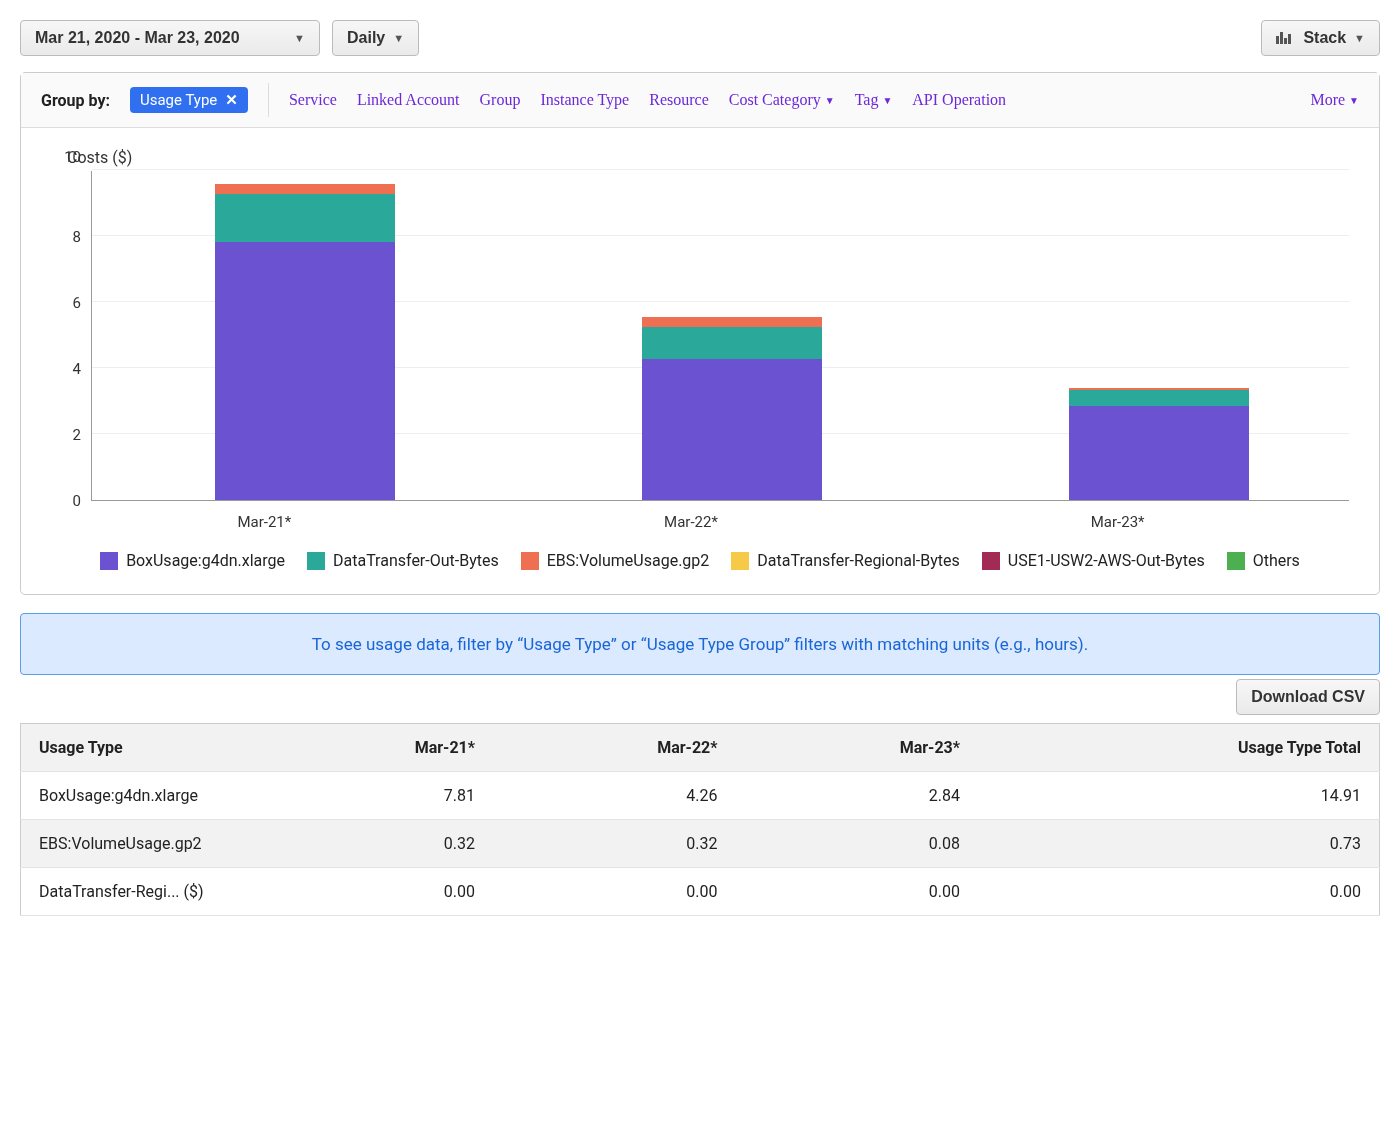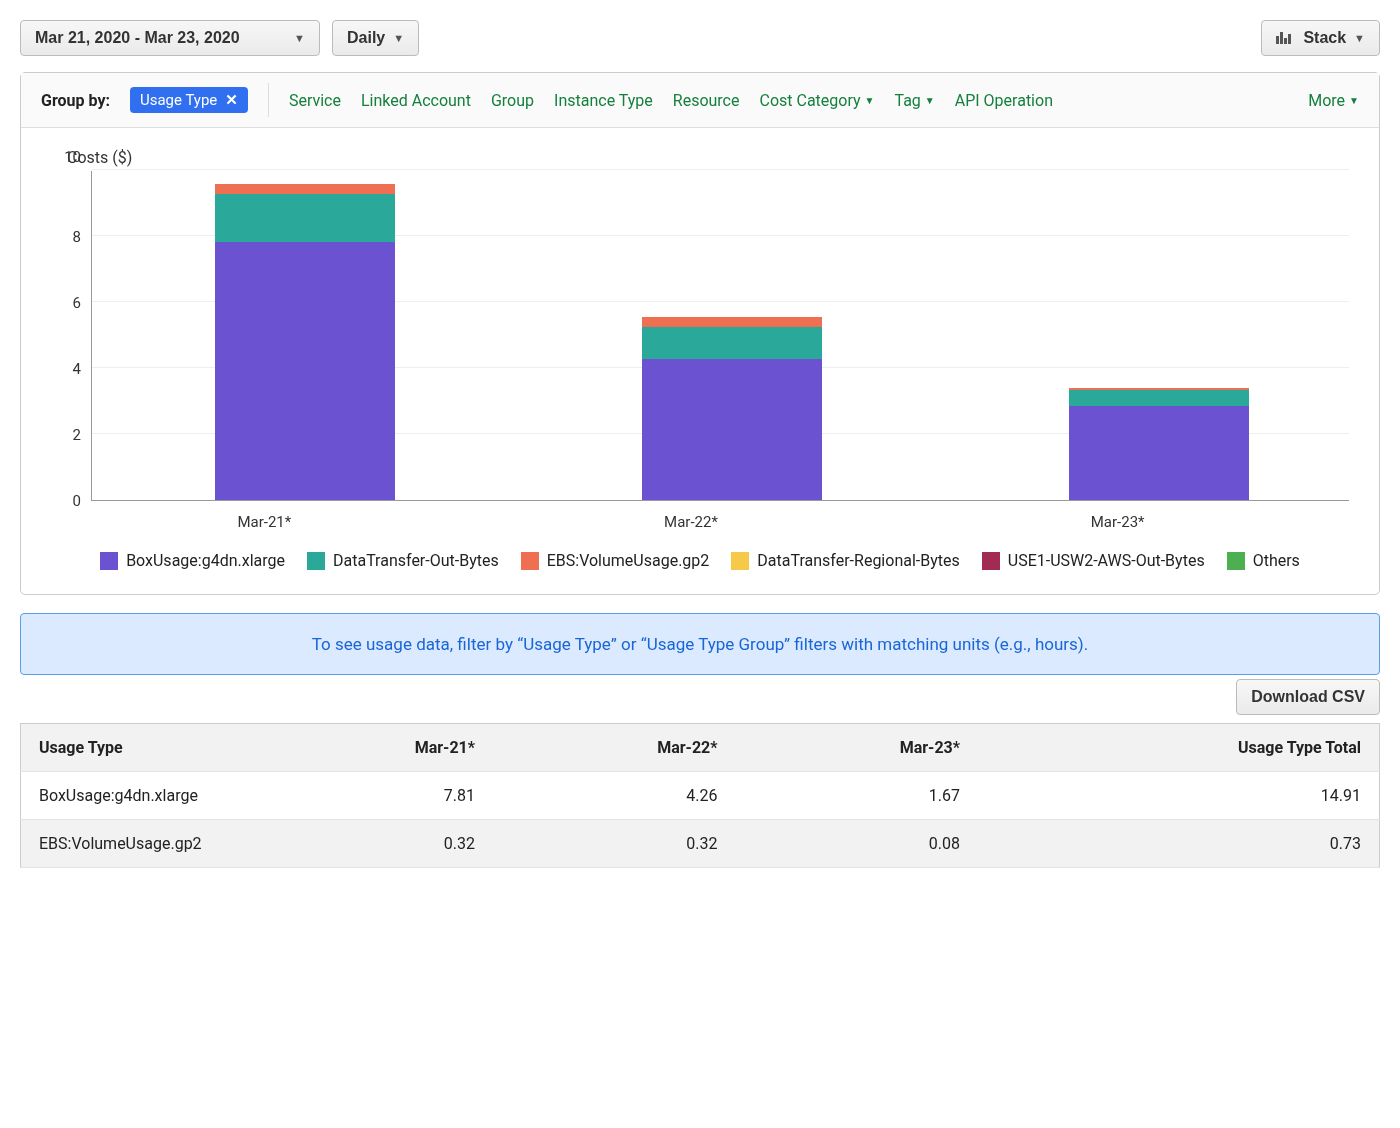--- a/index.html
+++ b/index.html
@@ -53,25 +53,26 @@
   border-radius: 4px;
   padding: 4px 10px;
   display: inline-flex;
   align-items: center;
   gap: 8px;
   font-size: 15px;
 }
 .pill .x { font-weight: 700; cursor: pointer; }
 .divider { width: 1px; background: #ddd; align-self: stretch; margin: -4px 0; }
 .link {
-  color: #15803d;
+  color: #6d28d9;
   cursor: pointer;
   display: inline-flex;
   align-items: center;
   gap: 4px;
+  font-family: Liberation Serif, serif;
 }
 .link .caret { font-size: 10px; }
 .chart-body { padding: 20px 30px 24px 30px; }
 .chart-title { font-size: 16px; color: #333; margin-bottom: 4px; margin-left: 16px; }
 .chart-area { position: relative; height: 330px; display: flex; }
 .yaxis { width: 40px; position: relative; }
 .ytick { position: absolute; right: 10px; transform: translateY(50%); font-size: 15px; color: #333; }
 .plot {
   flex: 1;
   position: relative;
@@ -276,24 +277,31 @@
         <th>Mar-22*</th>
         <th>Mar-23*</th>
         <th>Usage Type Total</th>
       </tr>
     </thead>
   <tbody id="tbody">
       <tr>
         <td>BoxUsage:g4dn.xlarge</td>
         <td>7.81</td>
         <td>4.26</td>
-        <td>1.67</td>
+        <td>2.84</td>
         <td>14.91</td>
       </tr>
       <tr>
         <td>EBS:VolumeUsage.gp2</td>
         <td>0.32</td>
         <td>0.32</td>
         <td>0.08</td>
         <td>0.73</td>
       </tr>
+      <tr>
+        <td>DataTransfer-Regi... ($)</td>
+        <td>0.00</td>
+        <td>0.00</td>
+        <td>0.00</td>
+        <td>0.00</td>
+      </tr>
     </tbody>
 </table>
 
 </body></html>

